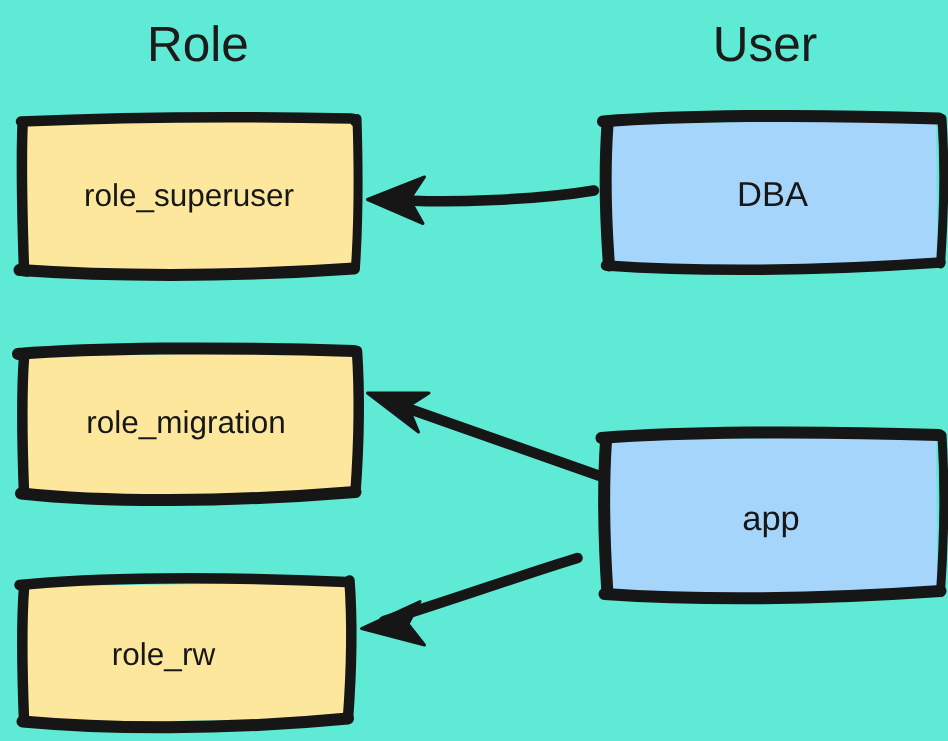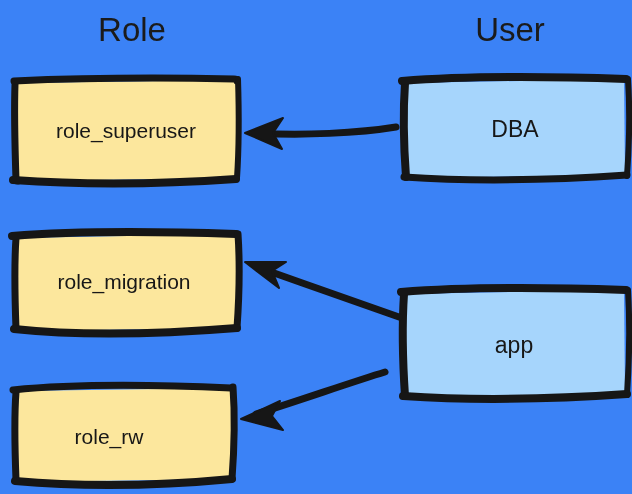--- a/index.html
+++ b/index.html
@@ -12,21 +12,21 @@
     width: 632px;
     height: 494px;
     font-family: "Liberation Sans", sans-serif;
     overflow: hidden;
     position: relative;
   }
   #canvas-root {
     position: relative;
     width: 632px;
     height: 494px;
-    background: #3b82f6;
+    background: #5eead4;
   }
   .diagram-svg {
     position: absolute;
     inset: 0;
     width: 632px;
     height: 494px;
     display: block;
   }
   .col-header {
     font-family: "Liberation Sans", sans-serif;

